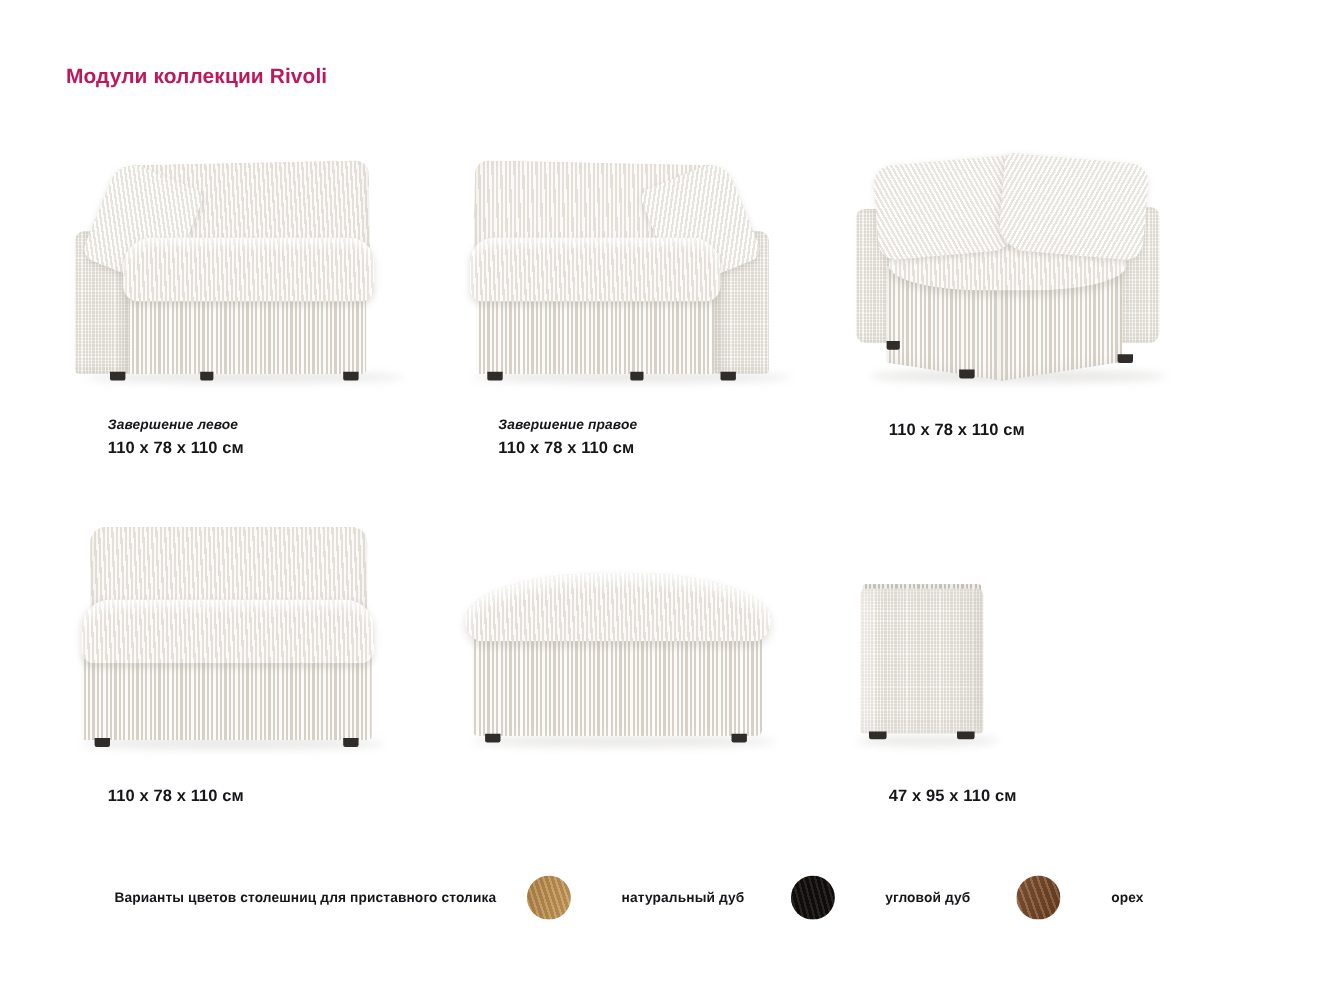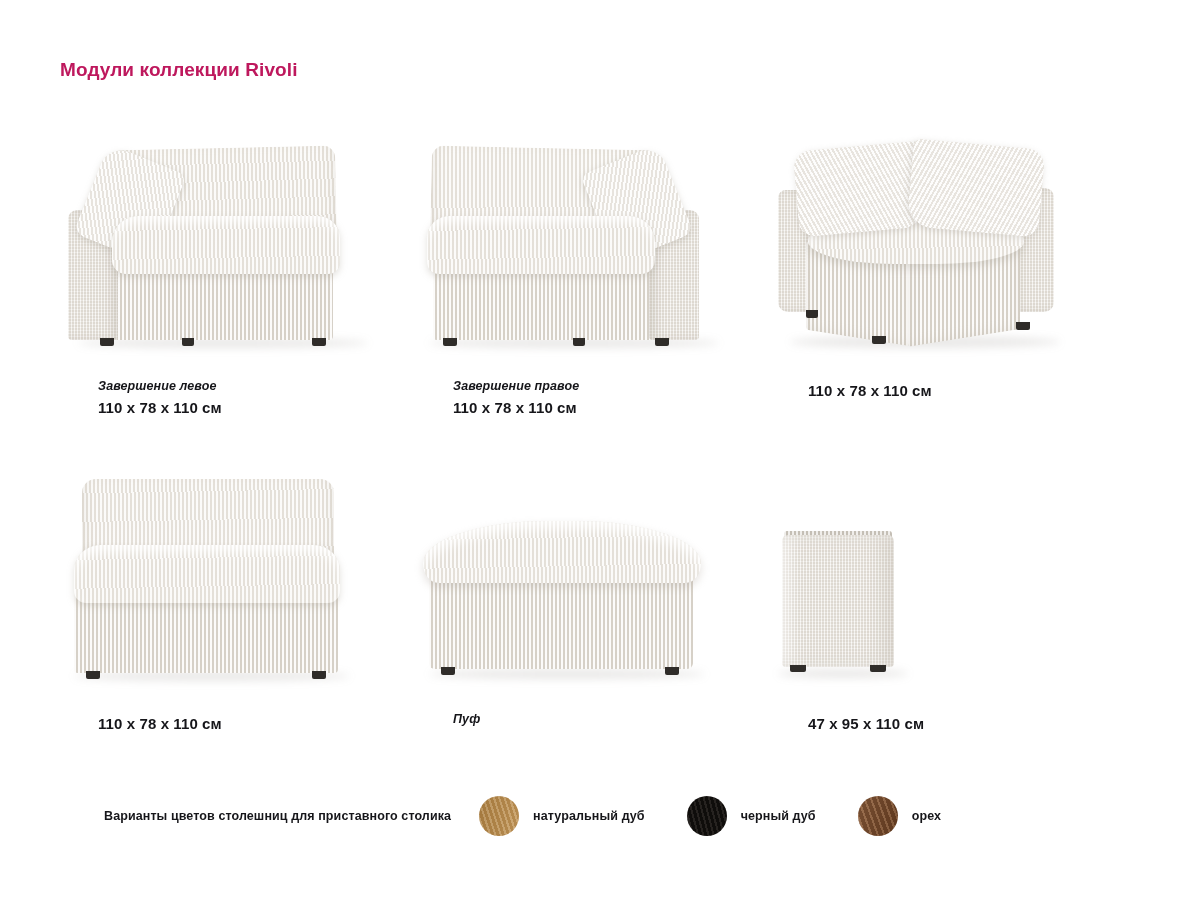--- a/index.html
+++ b/index.html
@@ -121,20 +121,21 @@
   .legend-label {
     font-size: 12.5px;
     font-weight: bold;
     color: #16161a;
     letter-spacing: .1px;
     margin-left: 44px;
   }
   .swatch-group {
     display: flex;
     align-items: center;
+    gap: 32px;
   }
   .swatch {
     width: 40px;
     height: 40px;
     border-radius: 50%;
     flex: none;
   }
   .swatch-name {
     font-size: 12.5px;
     font-weight: bold;
@@ -262,21 +263,20 @@
       <div class="shadow-pad" style="left:14px; top:196px; width:276px; height:10px;"></div>
 
       <div class="piece ribbed" style="left:14px; top:102px; width:264px; height:94px; border-radius:5px 5px 6px 6px;"></div>
 
       <div class="piece cushiontex" style="left:8px; top:48px; width:278px; height:62px; border-radius:46% 46% 16px 16px / 70% 70% 20px 20px; box-shadow: 0 4px 8px rgba(175,168,157,.33), inset 0 8px 12px rgba(255,255,255,.72);"></div>
 
       <div class="piece foot" style="left:26px; top:194px; width:14px; height:8px;"></div>
       <div class="piece foot" style="left:250px; top:194px; width:14px; height:8px;"></div>
     </div>
     <div class="caption">
-      <div class="cap-name">Пуф</div>
     </div>
   </div>
 
   <div class="cell">
     <div class="stage">
       <div class="shadow-pad" style="left:8px; top:196px; width:130px; height:9px;"></div>
 
       <div class="piece" style="left:14px; top:58px; width:108px; height:10px; border-radius:3px; background:#d9d5cd; background-image: repeating-linear-gradient(90deg, rgba(255,255,255,.6) 0 2px, rgba(176,169,158,.5) 2px 4px);"></div>
 
       <div class="piece woven" style="left:12px; top:62px; width:112px; height:132px; border-radius:6px 6px 4px 4px; box-shadow: inset -10px 0 16px rgba(186,179,168,.28), inset 8px 0 14px rgba(255,255,255,.55);"></div>
@@ -294,20 +294,20 @@
 <div class="legend">
   <div class="legend-label">Варианты цветов столешниц для приставного столика</div>
 
   <div class="swatch-group" style="margin-left:28px;">
     <div class="swatch sw-oak"></div>
     <div class="swatch-name">натуральный дуб</div>
   </div>
 
   <div class="swatch-group" style="margin-left:42px;">
     <div class="swatch sw-black"></div>
-    <div class="swatch-name">черный дуб</div>
+    <div class="swatch-name">угловой дуб</div>
   </div>
 
   <div class="swatch-group" style="margin-left:42px;">
     <div class="swatch sw-walnut"></div>
     <div class="swatch-name">орех</div>
   </div>
 </div>
 
 </body></html>

